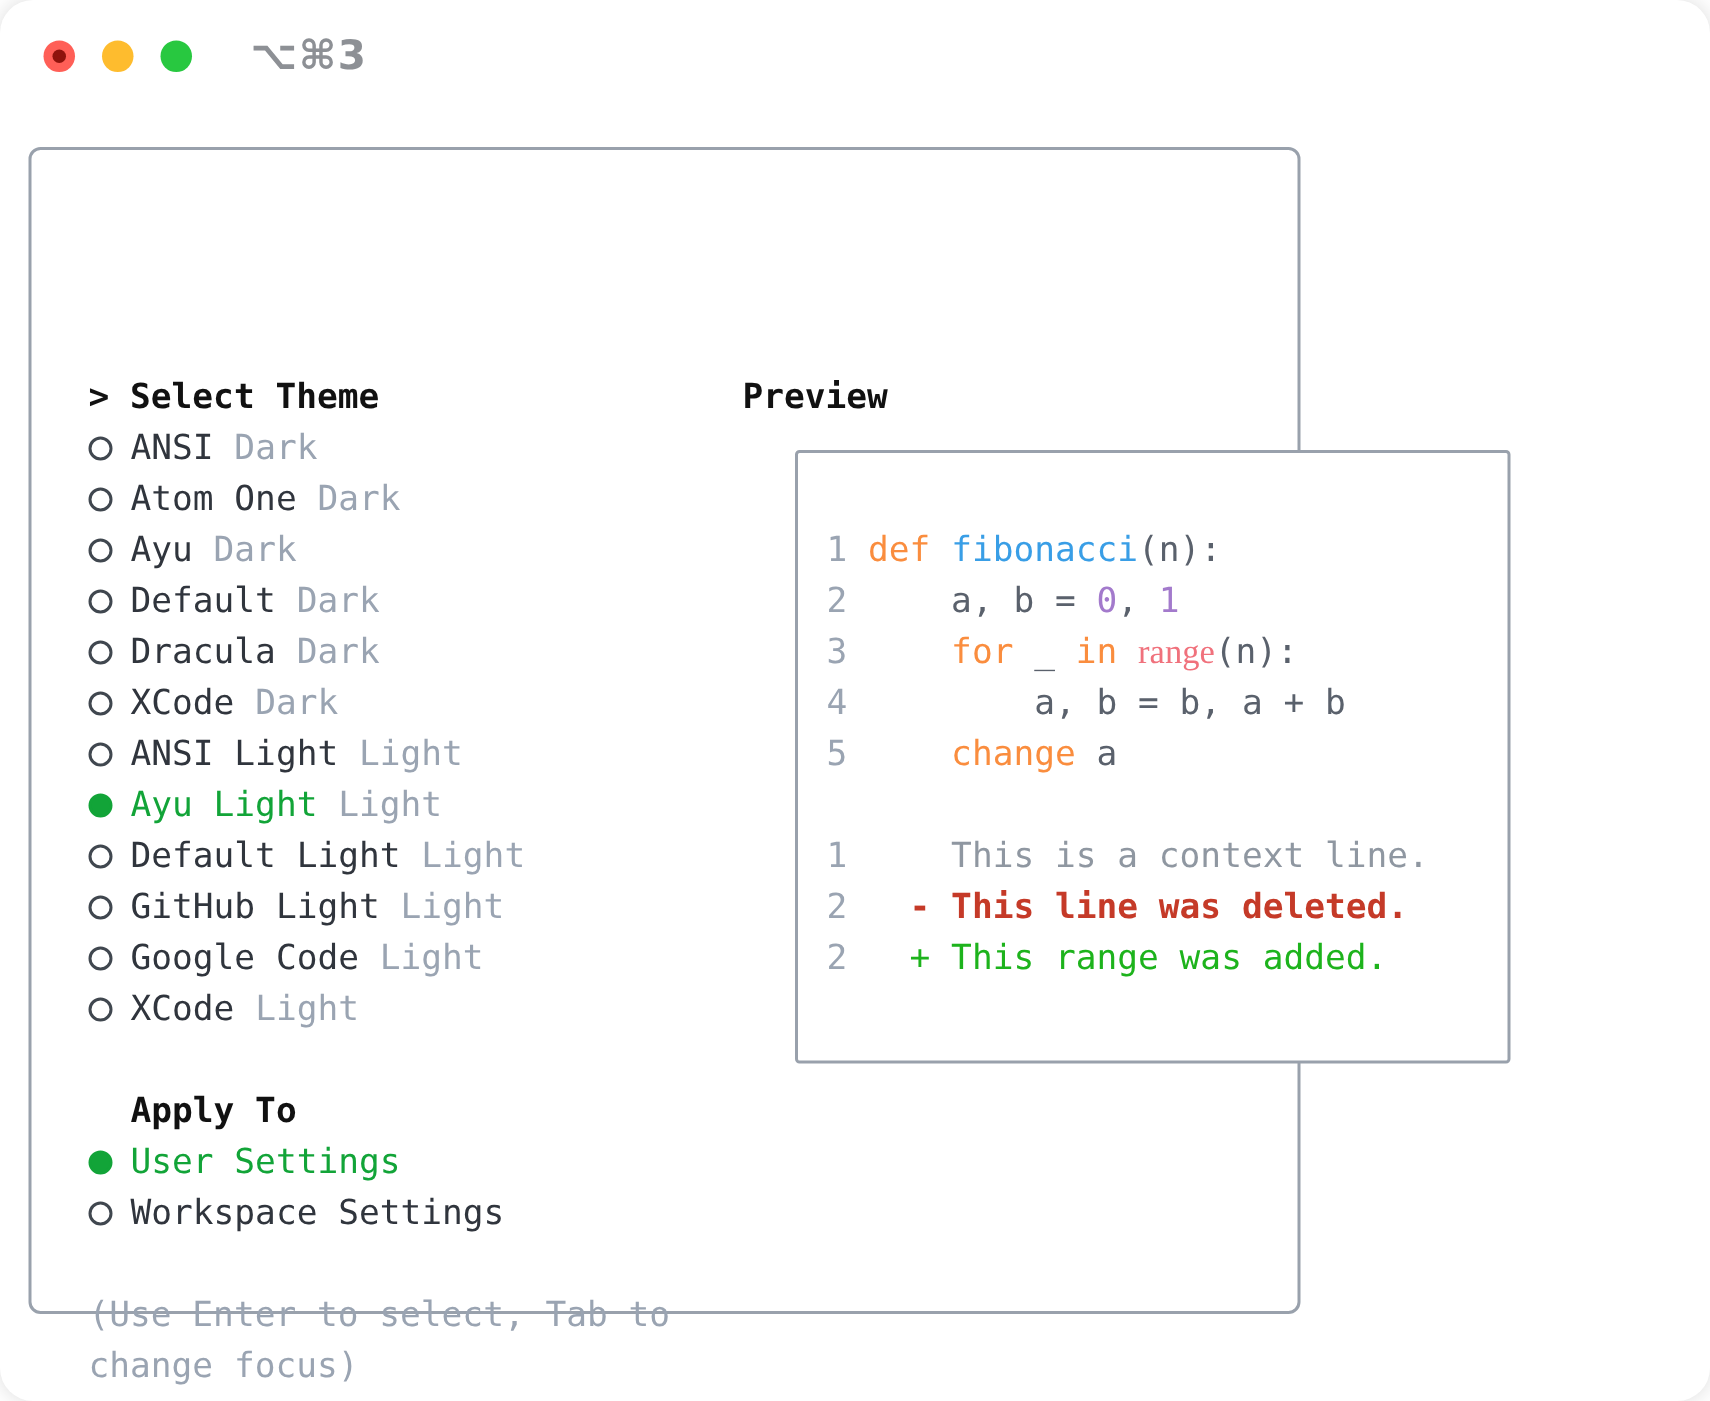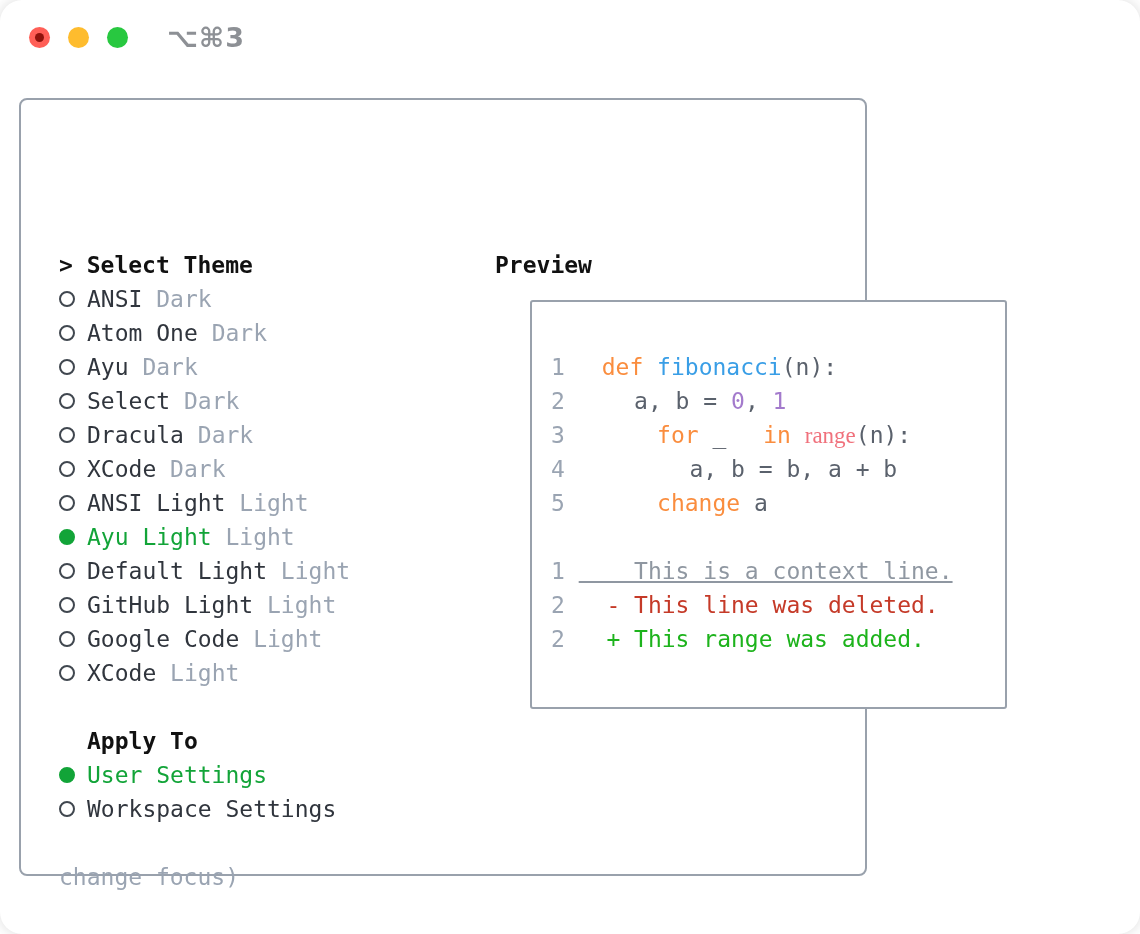--- a/index.html
+++ b/index.html
@@ -45,58 +45,59 @@
     position:absolute;left:474px;top:148px;height:34px;line-height:34px;
     font-size:23px;font-weight:bold;color:var(--header);
   }
   .pbox{
     position:absolute;left:509px;top:200px;width:477px;height:409px;
     border:2px solid var(--border);border-radius:3px;box-sizing:border-box;background:#fff;
   }
   .code{position:absolute;left:530px;top:250px;font-size:23px;}
   .crow{height:34px;line-height:34px;white-space:pre;}
   .ln{display:inline-block;width:2ch;color:var(--linenum);}
-  .c-keyword{color:var(--keyword);margin-left:23px;}
+  .c-keyword{color:var(--keyword);}
   .c-function{color:var(--function);}
   .c-number{color:var(--number);}
   .c-builtin{color:var(--builtin);font-family:Liberation Serif, serif;}
   .c-fg{color:var(--fg);}
-  .c-context{color:var(--context);text-decoration:underline;}
-  .c-deleted{color:var(--deleted);}
+  .c-context{color:var(--context);}
+  .c-deleted{color:var(--deleted);font-weight:bold;}
   .c-added{color:var(--added);}
 </style>
 </head>
 <body>
 
 <div class="card">
   <span class="tl tl-red"></span>
   <span class="tl tl-yellow"></span>
   <span class="tl tl-green"></span>
   <span class="win-title">⌥⌘3</span>
 
   <div class="panel">
     <div class="menu">
         <div class="row hdr">&gt; Select Theme</div>
         <div class="row item"><span class="radio"></span><span class="lbl">ANSI</span><span class="var"> Dark</span></div>
         <div class="row item"><span class="radio"></span><span class="lbl">Atom One</span><span class="var"> Dark</span></div>
         <div class="row item"><span class="radio"></span><span class="lbl">Ayu</span><span class="var"> Dark</span></div>
-        <div class="row item"><span class="radio"></span><span class="lbl">Select</span><span class="var"> Dark</span></div>
+        <div class="row item"><span class="radio"></span><span class="lbl">Default</span><span class="var"> Dark</span></div>
         <div class="row item"><span class="radio"></span><span class="lbl">Dracula</span><span class="var"> Dark</span></div>
         <div class="row item"><span class="radio"></span><span class="lbl">XCode</span><span class="var"> Dark</span></div>
         <div class="row item"><span class="radio"></span><span class="lbl">ANSI Light</span><span class="var"> Light</span></div>
         <div class="row item sel"><span class="radio on"></span><span class="lbl">Ayu Light</span><span class="var"> Light</span></div>
         <div class="row item"><span class="radio"></span><span class="lbl">Default Light</span><span class="var"> Light</span></div>
         <div class="row item"><span class="radio"></span><span class="lbl">GitHub Light</span><span class="var"> Light</span></div>
         <div class="row item"><span class="radio"></span><span class="lbl">Google Code</span><span class="var"> Light</span></div>
         <div class="row item"><span class="radio"></span><span class="lbl">XCode</span><span class="var"> Light</span></div>
         <div class="row"></div>
         <div class="row apply-hdr"><span class="spacer"></span><span>Apply To</span></div>
         <div class="row item sel"><span class="radio on"></span><span class="lbl">User Settings</span></div>
         <div class="row item"><span class="radio"></span><span class="lbl">Workspace Settings</span></div>
         <div class="row"></div>
+        <div class="row hint">(Use Enter to select, Tab to</div>
         <div class="row hint">change focus)</div>
       </div>
 
     <div class="preview-title">Preview</div>
     <div class="pbox"></div>
     <div class="code">
         <div class="crow"><span class="ln">1</span><span class="c-keyword">def</span><span class="c-fg"> </span><span class="c-function">fibonacci</span><span class="c-fg">(n):</span></div>
         <div class="crow"><span class="ln">2</span><span class="c-fg">    a, b = </span><span class="c-number">0</span><span class="c-fg">, </span><span class="c-number">1</span></div>
         <div class="crow"><span class="ln">3</span><span class="c-fg">    </span><span class="c-keyword">for</span><span class="c-fg"> _ </span><span class="c-keyword">in</span><span class="c-fg"> </span><span class="c-builtin">range</span><span class="c-fg">(n):</span></div>
         <div class="crow"><span class="ln">4</span><span class="c-fg">        a, b = b, a + b</span></div>

